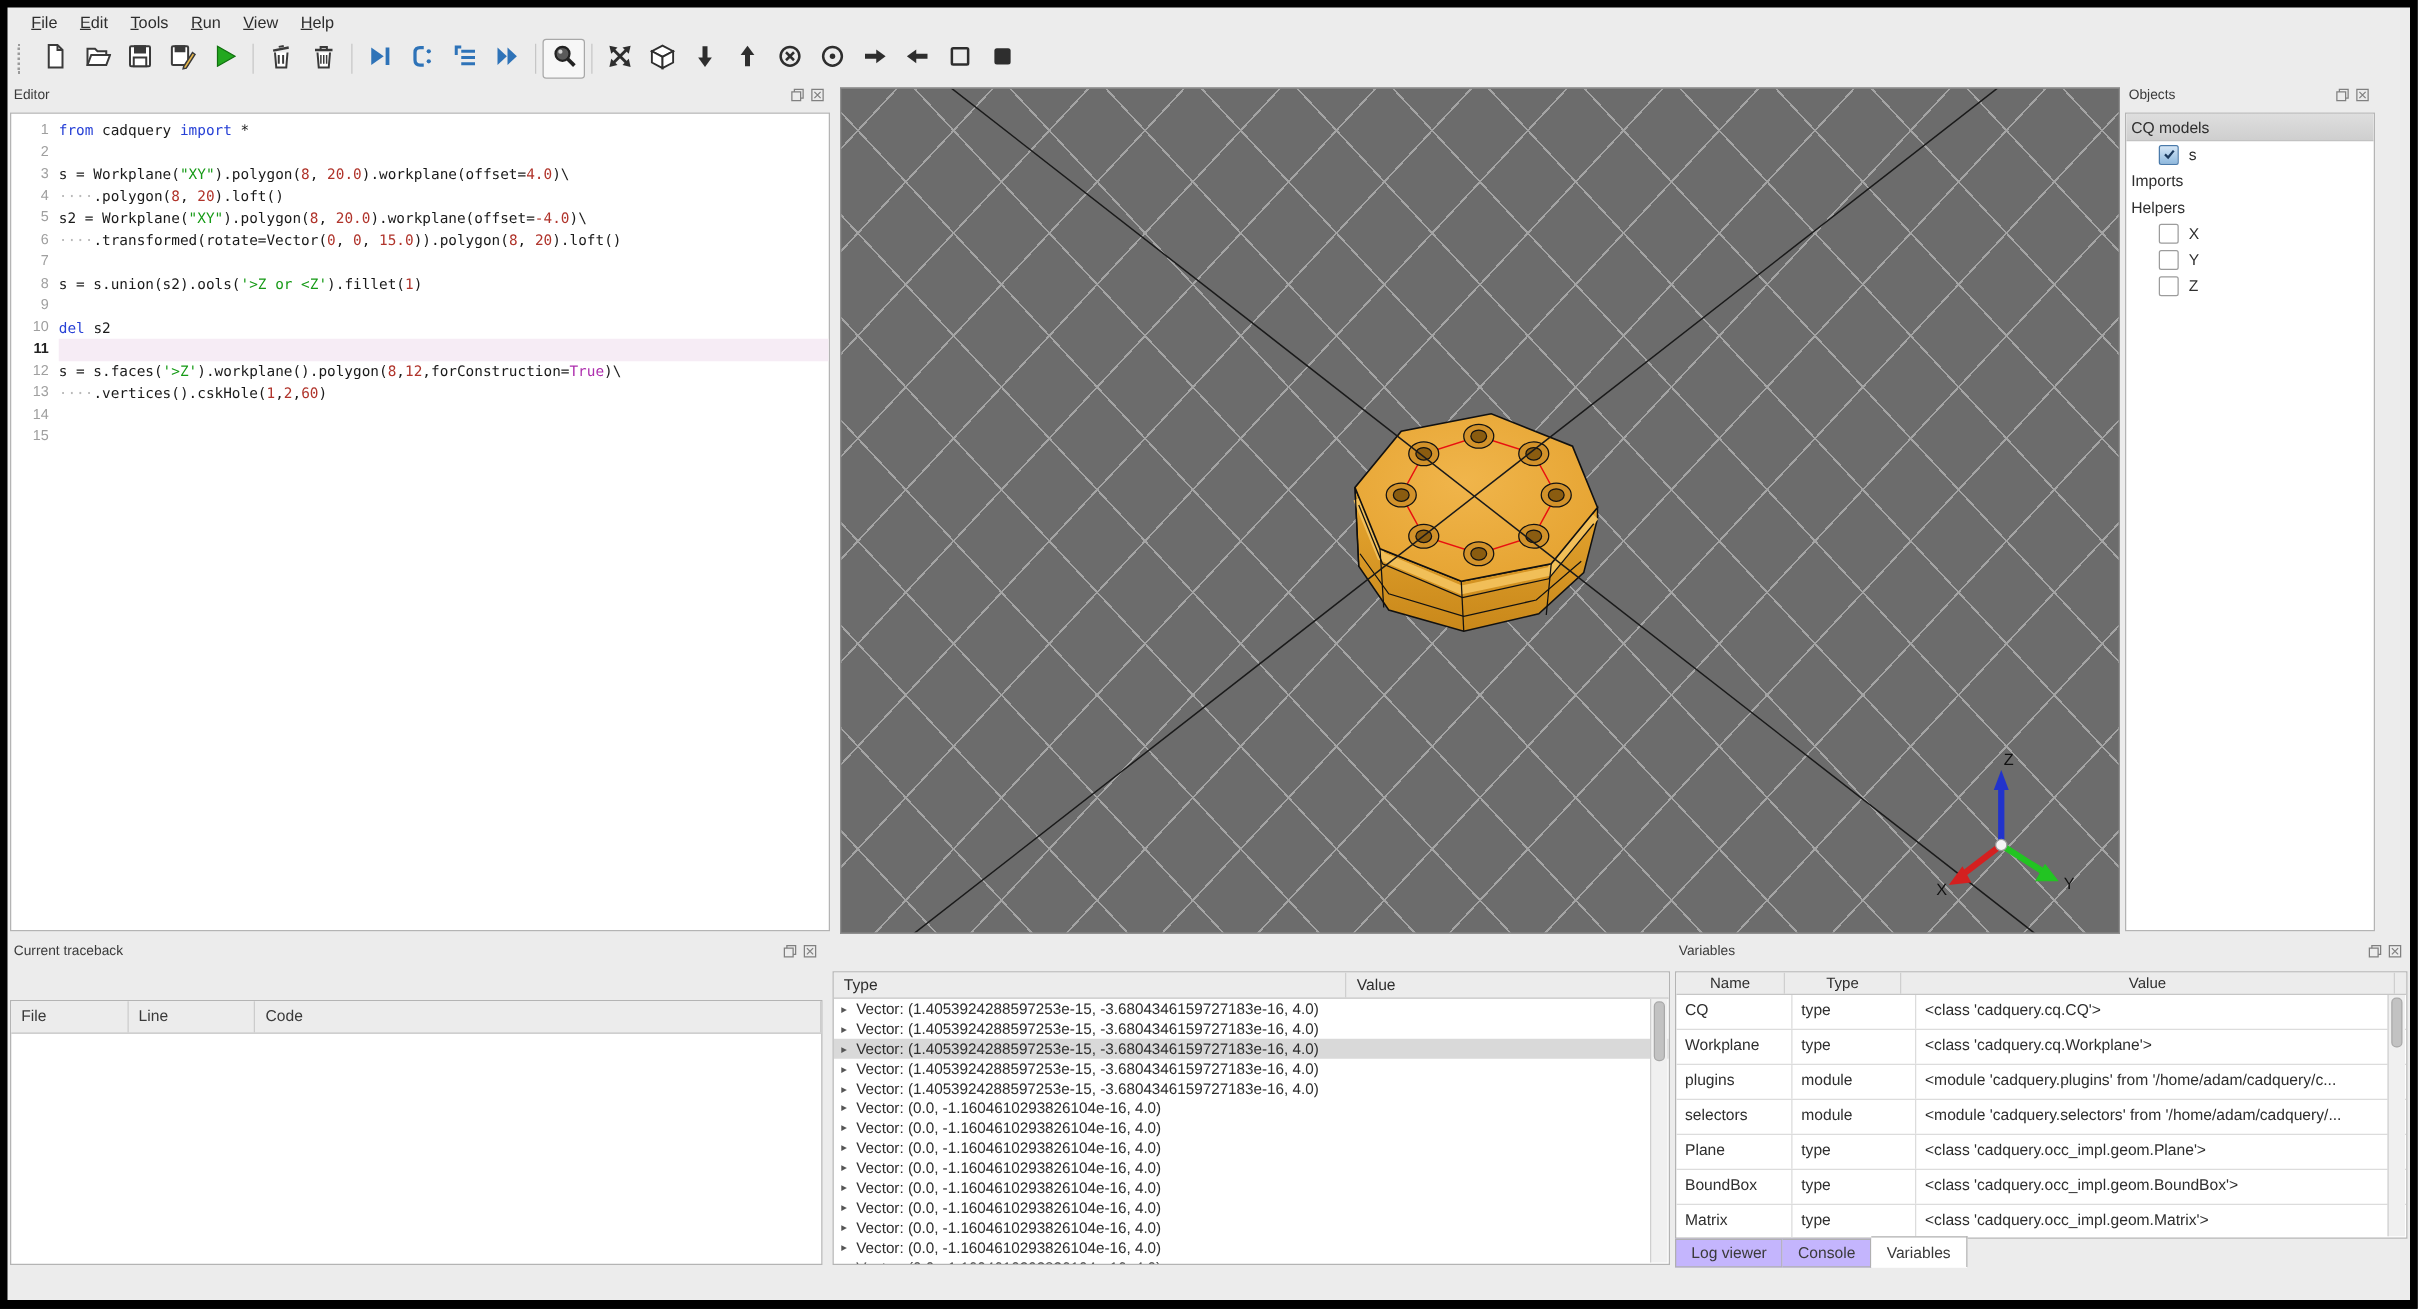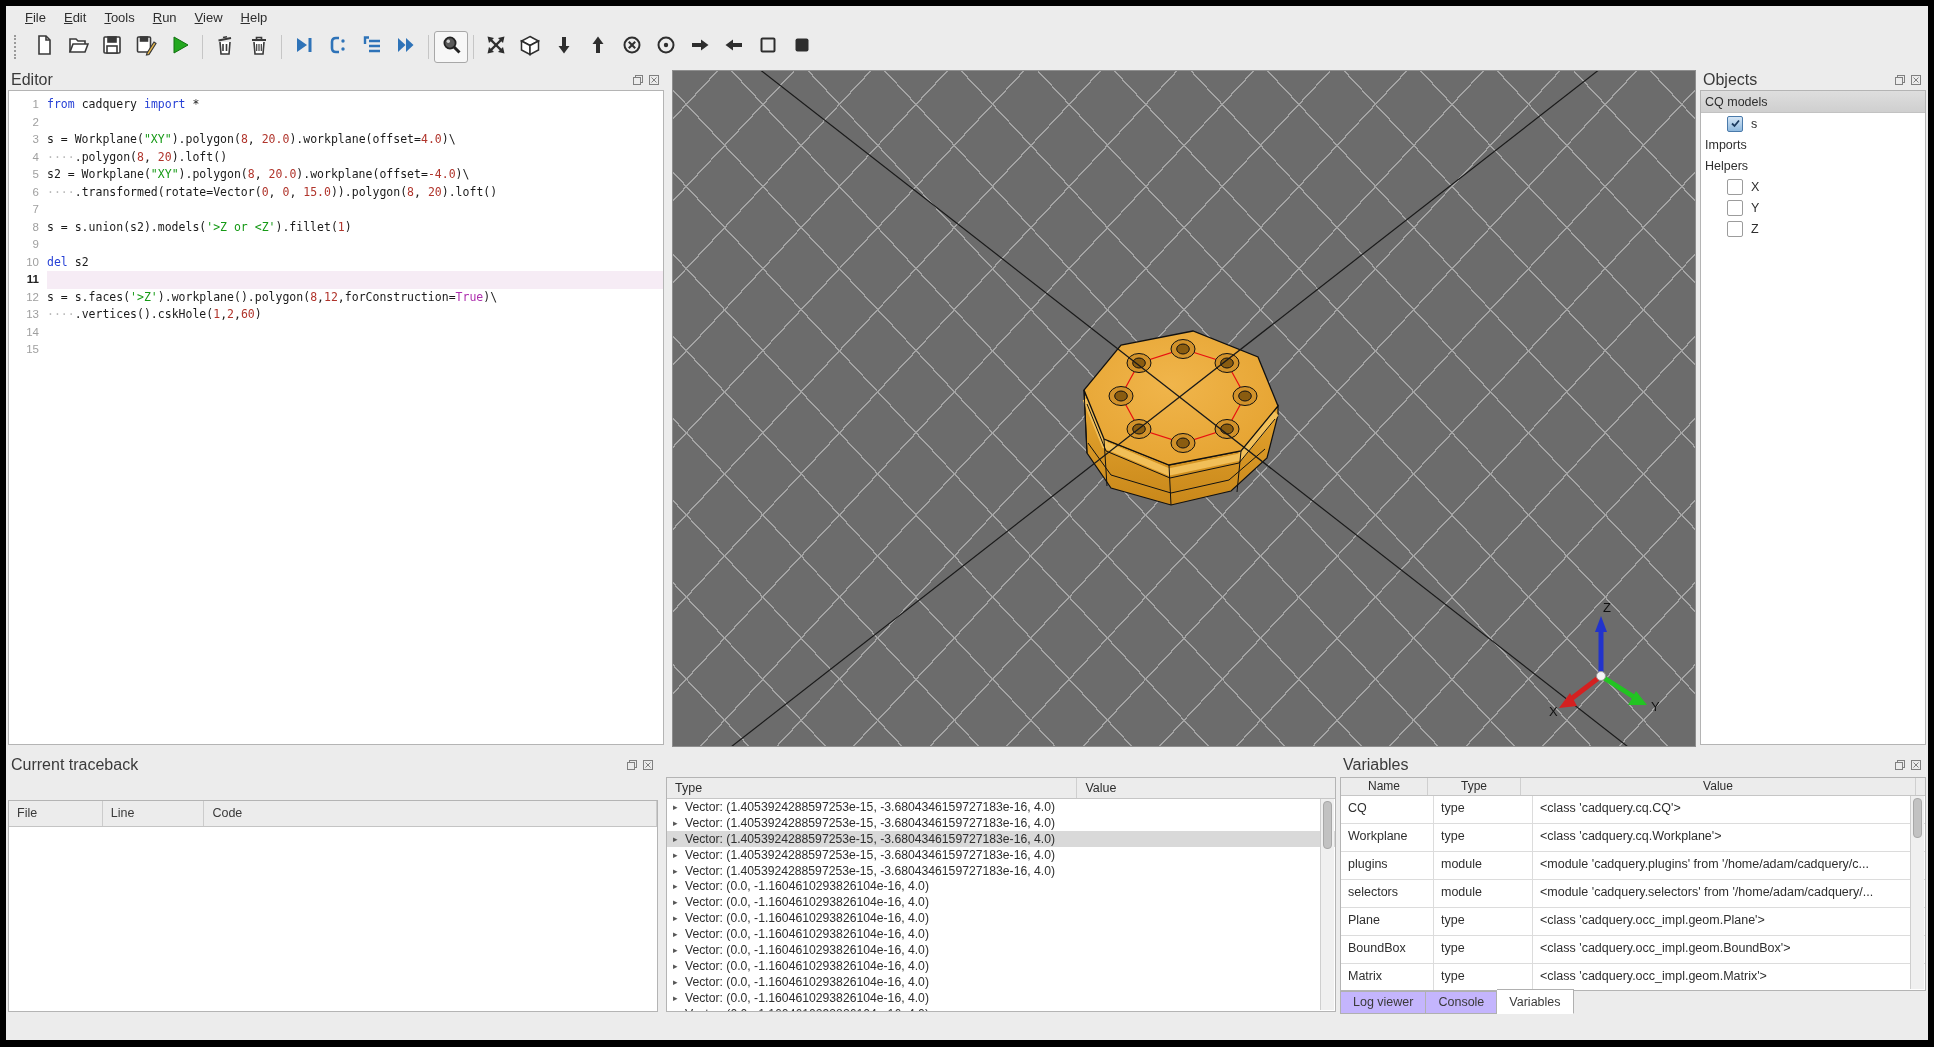--- a/index.html
+++ b/index.html
@@ -12,21 +12,21 @@
   .menu-item{padding:2px 9px;cursor:default;}
   .menu-item u{text-decoration:underline;}
   #toolbar{position:absolute;left:0;top:22px;right:0;height:38px;display:flex;align-items:center;padding-left:6px;}
   .gripper{width:5px;height:24px;border-left:2px dotted #9a9a9a;margin:0 6px 0 2px;}
   .tb-btn{width:32px;height:30px;display:flex;align-items:center;justify-content:center;border:1px solid transparent;border-radius:3px;}
   .tb-btn.pressed{background:#f7f7f7;border:1px solid #a8a8a8;}
   .tb-sep{width:1px;height:24px;background:#c6c6c6;margin:0 5px;}
 
   
   .panel{position:absolute;}
-  .panel-title{position:absolute;left:0;top:0;right:0;height:20px;display:flex;align-items:center;font-size:16px;color:#3a3a3a;padding-left:3px;}
+  .panel-title{position:absolute;left:0;top:0;right:0;height:20px;display:flex;align-items:flex-start;font-size:11px;color:#3a3a3a;padding-left:3px;}
   .dock-icons{margin-left:auto;display:flex;gap:4px;padding-right:4px;}
   .dock-icons span{display:inline-flex;}
   .panel-body{position:absolute;left:0;top:20px;right:0;bottom:0;background:#fff;border:1px solid #b4b4b4;overflow:hidden;}
 
   
   #editor-panel{left:2px;top:64px;width:656px;height:675px;}
   #code-area{position:absolute;inset:0;padding-top:5px;font-family:"DejaVu Sans Mono",monospace;font-size:11.5px;}
   .code-line{display:flex;height:17.5px;line-height:17.5px;white-space:pre;}
   .ln{width:30px;text-align:right;padding-right:8px;color:#9f9f9f;flex:none;font-family:"Liberation Sans",sans-serif;font-size:11.5px;}
   .code-line.current .ln{color:#222;font-weight:bold;}
@@ -37,21 +37,21 @@
 
   
   #viewport{position:absolute;left:666px;top:64px;width:1022px;height:675px;background-color:#6c6c6c;
     background-image:
       repeating-linear-gradient(47deg,rgba(0,0,0,0) 0 54.6px,#a4a4a4 54.6px 56px),
       repeating-linear-gradient(-47deg,rgba(0,0,0,0) 0 54.6px,#a4a4a4 54.6px 56px);
     border:1px solid #8e8e8e;overflow:hidden;}
   #viewport svg{position:absolute;left:0;top:0;}
 
   
-  #objects-panel{left:1694px;top:64px;width:226px;height:675px;}
+  #objects-panel{left:1694px;top:64px;width:200px;height:675px;}
   .tree-row{height:21px;display:flex;align-items:center;font-size:12.5px;}
   .tree-row.header{background:linear-gradient(#dedede,#cfcfcf);border-bottom:1px solid #c2c2c2;padding-left:4px;}
   .tree-row.plain{padding-left:4px;}
   .tree-row.child{padding-left:26px;gap:8px;}
   .cbx{width:14px;height:14px;border:1px solid #9c9c9c;border-radius:2px;background:#fff;display:inline-flex;align-items:center;justify-content:center;}
   .cbx.checked{background:linear-gradient(#d5e6f6,#8fb9de);border-color:#4a7aaa;}
 
   
   #traceback-panel{left:2px;top:749px;width:650px;height:257px;}
   #tb-table{position:absolute;left:0;top:45px;right:0;bottom:0;background:#fff;border:1px solid #b4b4b4;}
@@ -266,21 +266,21 @@
     </div>
     <div class="panel-body">
       <div id="code-area">
             <div class="code-line"><span class="ln">1</span><span class="code-text"><span class="tok tok-kw">from</span><span class="tok tok-pl"> cadquery </span><span class="tok tok-kw">import</span><span class="tok tok-pl"> *</span></span></div>
             <div class="code-line"><span class="ln">2</span><span class="code-text"></span></div>
             <div class="code-line"><span class="ln">3</span><span class="code-text"><span class="tok tok-pl">s = Workplane(</span><span class="tok tok-str">"XY"</span><span class="tok tok-pl">).polygon(</span><span class="tok tok-num">8</span><span class="tok tok-pl">, </span><span class="tok tok-num">20.0</span><span class="tok tok-pl">).workplane(offset=</span><span class="tok tok-num">4.0</span><span class="tok tok-pl">)\</span></span></div>
             <div class="code-line"><span class="ln">4</span><span class="code-text"><span class="tok tok-ws">····</span><span class="tok tok-pl">.polygon(</span><span class="tok tok-num">8</span><span class="tok tok-pl">, </span><span class="tok tok-num">20</span><span class="tok tok-pl">).loft()</span></span></div>
             <div class="code-line"><span class="ln">5</span><span class="code-text"><span class="tok tok-pl">s2 = Workplane(</span><span class="tok tok-str">"XY"</span><span class="tok tok-pl">).polygon(</span><span class="tok tok-num">8</span><span class="tok tok-pl">, </span><span class="tok tok-num">20.0</span><span class="tok tok-pl">).workplane(offset=</span><span class="tok tok-num">-4.0</span><span class="tok tok-pl">)\</span></span></div>
             <div class="code-line"><span class="ln">6</span><span class="code-text"><span class="tok tok-ws">····</span><span class="tok tok-pl">.transformed(rotate=Vector(</span><span class="tok tok-num">0</span><span class="tok tok-pl">, </span><span class="tok tok-num">0</span><span class="tok tok-pl">, </span><span class="tok tok-num">15.0</span><span class="tok tok-pl">)).polygon(</span><span class="tok tok-num">8</span><span class="tok tok-pl">, </span><span class="tok tok-num">20</span><span class="tok tok-pl">).loft()</span></span></div>
             <div class="code-line"><span class="ln">7</span><span class="code-text"></span></div>
-            <div class="code-line"><span class="ln">8</span><span class="code-text"><span class="tok tok-pl">s = s.union(s2).models(</span><span class="tok tok-str">'&gt;Z or &lt;Z'</span><span class="tok tok-pl">).fillet(</span><span class="tok tok-num">1</span><span class="tok tok-pl">)</span></span></div>
+            <div class="code-line"><span class="ln">8</span><span class="code-text"><span class="tok tok-pl">s = s.union(s2).ools(</span><span class="tok tok-str">'&gt;Z or &lt;Z'</span><span class="tok tok-pl">).fillet(</span><span class="tok tok-num">1</span><span class="tok tok-pl">)</span></span></div>
             <div class="code-line"><span class="ln">9</span><span class="code-text"></span></div>
             <div class="code-line"><span class="ln">10</span><span class="code-text"><span class="tok tok-kw">del</span><span class="tok tok-pl"> s2</span></span></div>
             <div class="code-line current"><span class="ln">11</span><span class="code-text"></span></div>
             <div class="code-line"><span class="ln">12</span><span class="code-text"><span class="tok tok-pl">s = s.faces(</span><span class="tok tok-str">'&gt;Z'</span><span class="tok tok-pl">).workplane().polygon(</span><span class="tok tok-num">8</span><span class="tok tok-pl">,</span><span class="tok tok-num">12</span><span class="tok tok-pl">,forConstruction=</span><span class="tok tok-bool">True</span><span class="tok tok-pl">)\</span></span></div>
             <div class="code-line"><span class="ln">13</span><span class="code-text"><span class="tok tok-ws">····</span><span class="tok tok-pl">.vertices().cskHole(</span><span class="tok tok-num">1</span><span class="tok tok-pl">,</span><span class="tok tok-num">2</span><span class="tok tok-pl">,</span><span class="tok tok-num">60</span><span class="tok tok-pl">)</span></span></div>
             <div class="code-line"><span class="ln">14</span><span class="code-text"></span></div>
             <div class="code-line"><span class="ln">15</span><span class="code-text"></span></div>
           </div>
     </div>
   </div>

